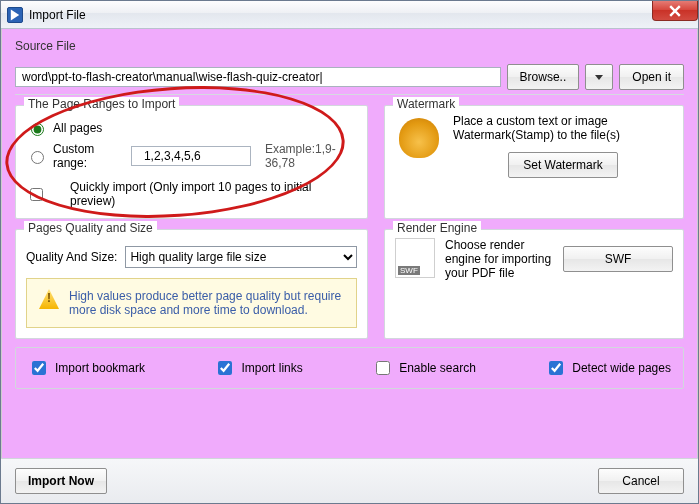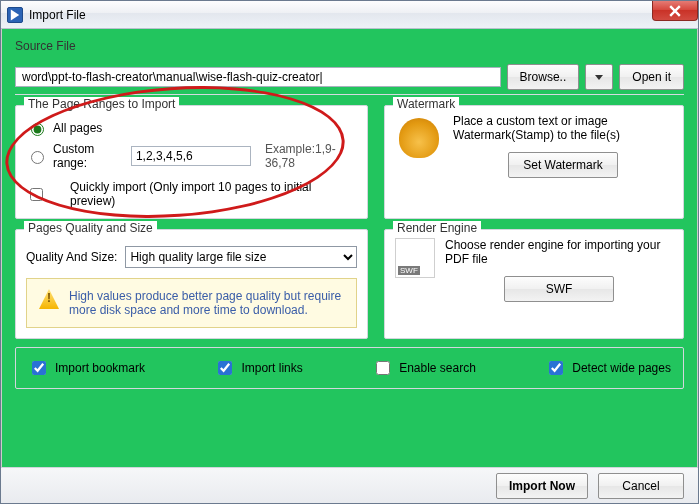--- a/index.html
+++ b/index.html
@@ -1,19 +1,19 @@
 <!DOCTYPE html>
 <html><head>
 <meta charset="utf-8">
 <style>
   * { box-sizing: border-box; font-family: "Segoe UI", Tahoma, Arial, sans-serif; font-size: 12px; }
   html, body { margin: 0; padding: 0; background: #d8d8d8; }
   .window {
     width: 699px; height: 504px;
-    background: #22c55e;
+    background: #f0abfc;
     border: 1px solid #6b7a8f;
     position: relative;
     display: flex; flex-direction: column;
     box-shadow: 0 0 0 1px #ccc inset;
   }
   .titlebar {
     height: 28px;
     background: linear-gradient(#fdfdfe, #eef0f4 45%, #e3e7ee 46%, #eef2f7);
     border-bottom: 1px solid #b9c2ce;
     display: flex; align-items: center;
@@ -73,21 +73,21 @@
   .panel-title {
     position: absolute; top: -9px; left: 8px;
     background: #fff; padding: 0 4px; color: #333;
   }
   .panel.left1 { grid-column: 1; grid-row: 1; }
   .panel.right1 { grid-column: 2; grid-row: 1; }
   .panel.left2 { grid-column: 1; grid-row: 2; }
   .panel.right2 { grid-column: 2; grid-row: 2; }
   .radio-row { display: flex; align-items: center; margin: 6px 0; gap: 6px; }
   .radio-row input[type=radio] { accent-color: #1b7a1b; }
-  .range-input { width: 120px; height: 20px; border: 1px solid #abb4c0; padding: 1px 4px; }
+  .range-input { width: 120px; height: 20px; border: 1px solid #abb4c0; padding: 1px 12px; }
   .example { color: #555; margin-left: 8px; }
   .chk-row { display: flex; align-items: center; gap: 24px; margin-top: 10px; }
   .watermark-body { display: flex; gap: 10px; }
   .watermark-icon {
     width: 48px; height: 48px;
     display: flex; align-items: center; justify-content: center;
   }
   .footprint {
     width: 40px; height: 40px;
     background: radial-gradient(circle at 50% 60%, #f7c14a, #e39a12 60%, #c87a05 100%);
@@ -119,34 +119,34 @@
   .render-body { display: flex; gap: 10px; }
   .render-body .swficon {
     width: 40px; height: 40px; background: #fff; border: 1px solid #cfcfcf;
     display: flex; align-items: flex-end; justify-content: center;
     font-size: 9px; color: #666; position: relative;
   }
   .render-body .swficon .tag {
     position: absolute; bottom: 2px; left: 2px;
     background: #7a7a7a; color: #fff; font-size: 8px; padding: 0 2px;
   }
-  .render-text { flex: 1; display: flex; flex-direction: column; gap: 10px; }
+  .render-text { flex: 1; display: flex; flex-direction: row; gap: 10px; }
   .bottom-opts {
     border: 1px solid #d2d7dd; border-radius: 2px;
     padding: 10px 12px;
     display: flex; justify-content: space-between; align-items: center;
     margin-bottom: 8px;
   }
   .bottom-opts label { display: flex; align-items: center; gap: 6px; }
   .bottom-opts input[type=checkbox] { accent-color: #2a72d4; width: 14px; height: 14px; }
   .footer {
-    height: 36px;
+    height: 45px;
     background: linear-gradient(#f6f7f9, #e9ebef);
     border-top: 1px solid #d0d5db;
-    display: flex; align-items: center; justify-content: flex-end;
+    display: flex; align-items: center; justify-content: space-between;
     padding: 0 14px; gap: 10px;
   }
   .footer .wbtn { min-width: 86px; }
   .footer .wbtn.primary { font-weight: 600; }
   .caret-down { width: 0; height: 0; border-left: 4px solid transparent; border-right: 4px solid transparent; border-top: 5px solid #333; }
   .circle-mark {
     position: absolute;
     border: 3px solid #cf1a1a;
     border-radius: 50%;
     pointer-events: none;

